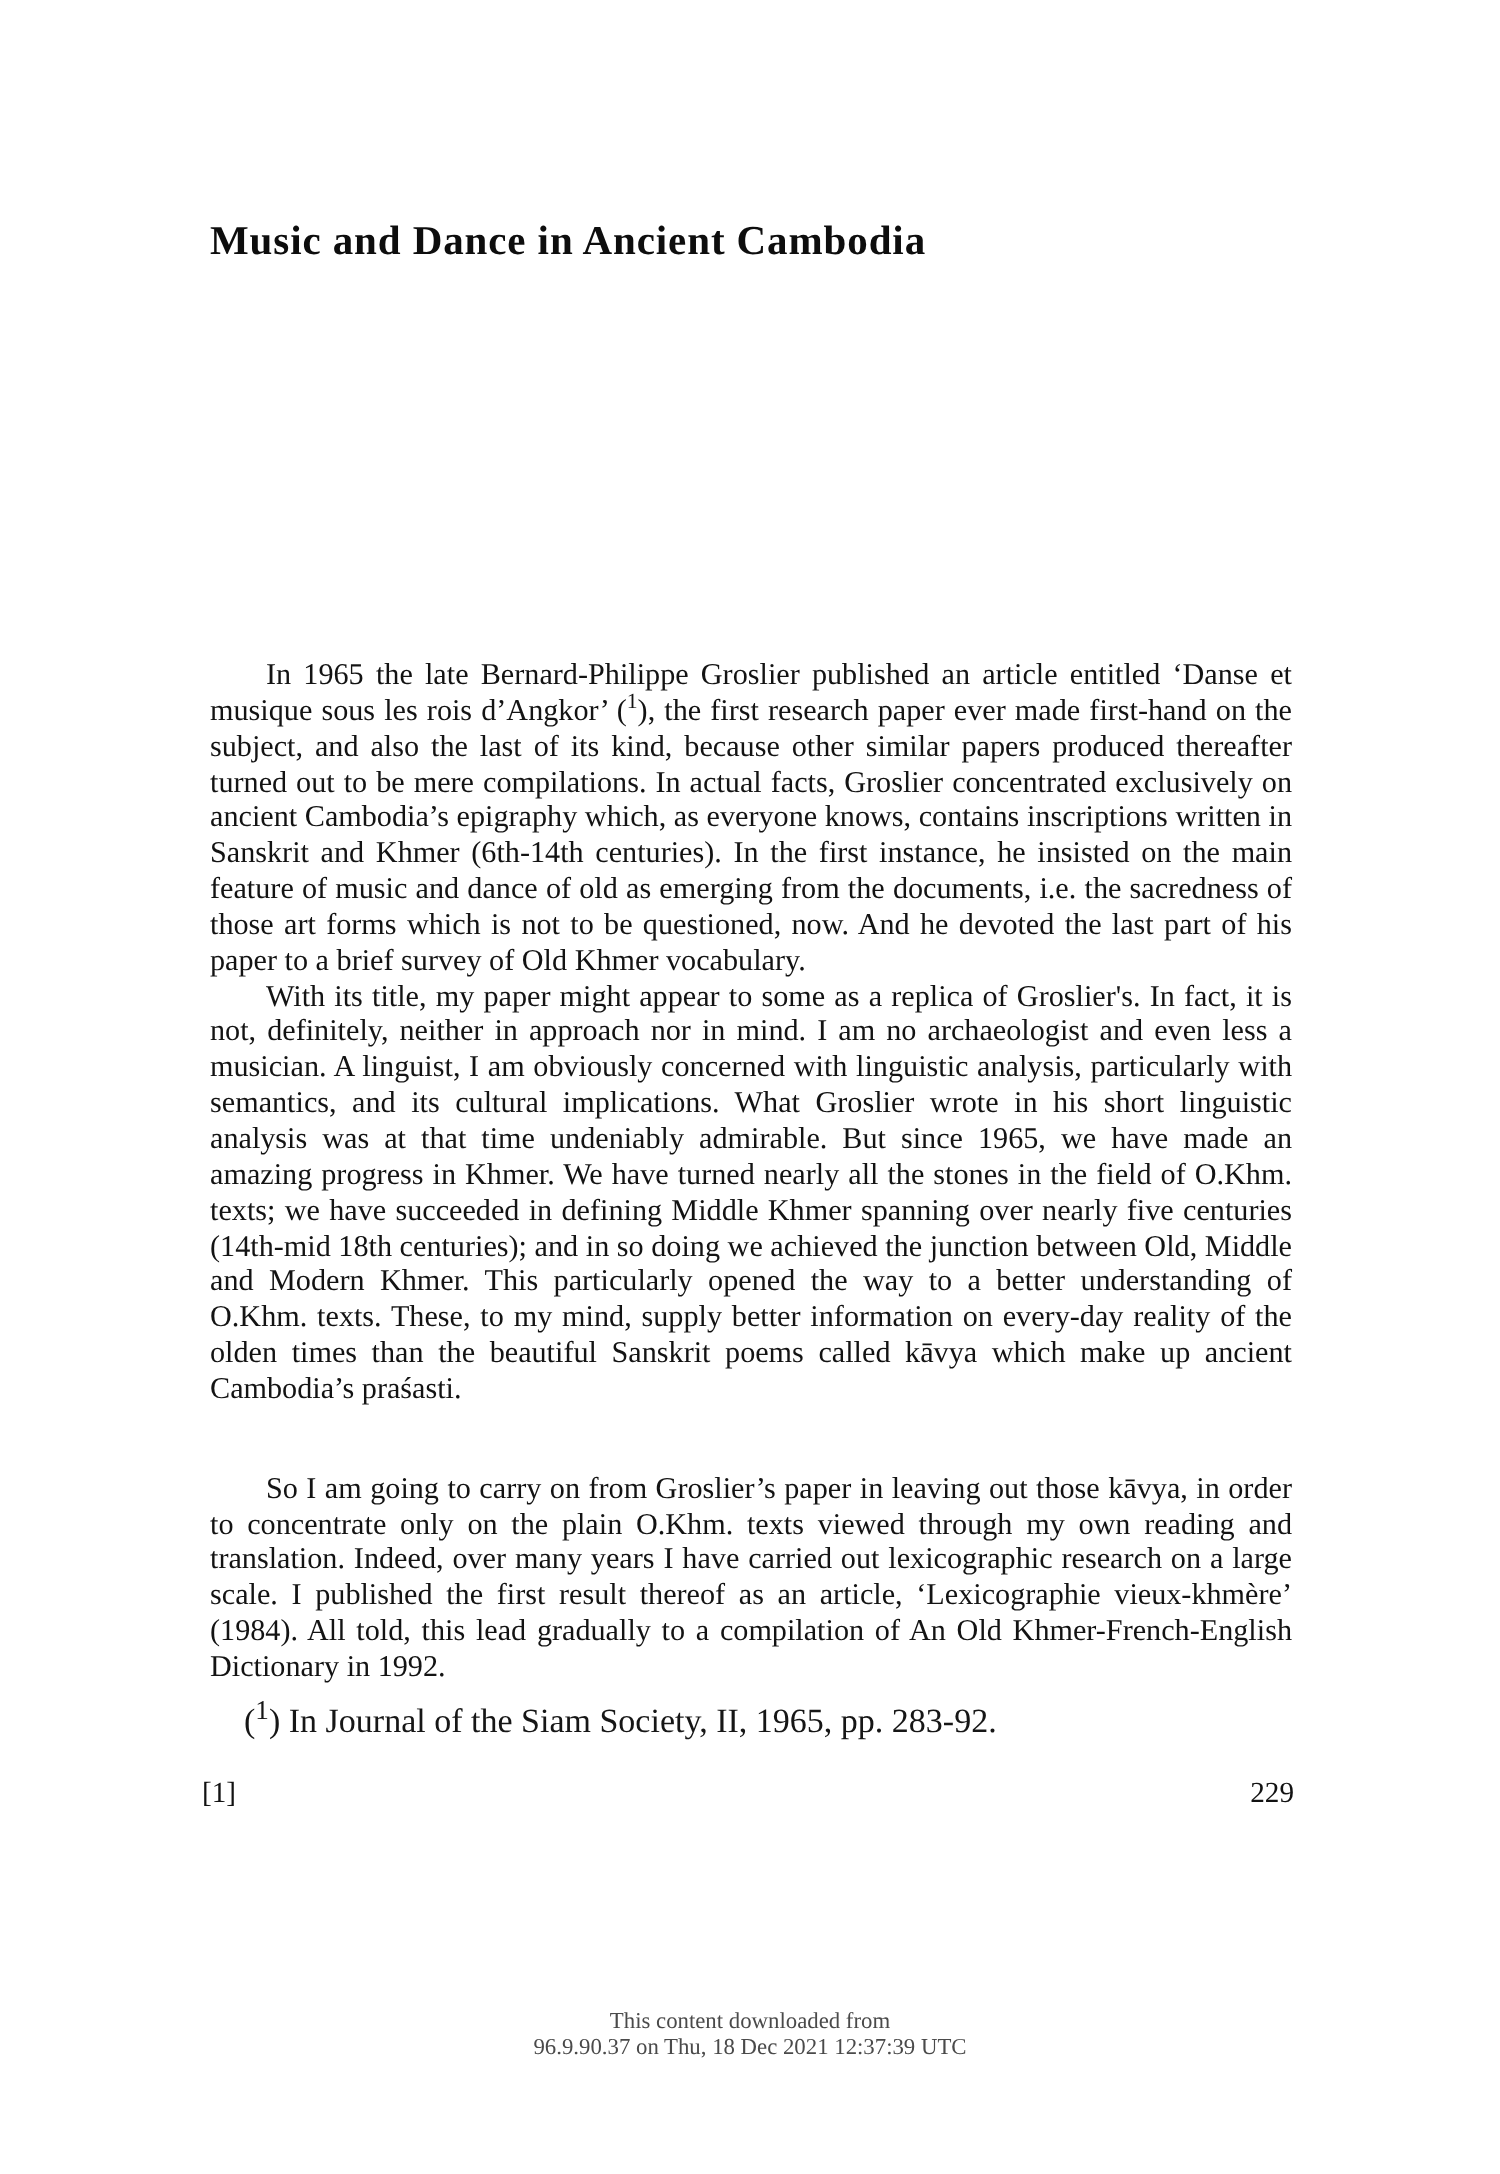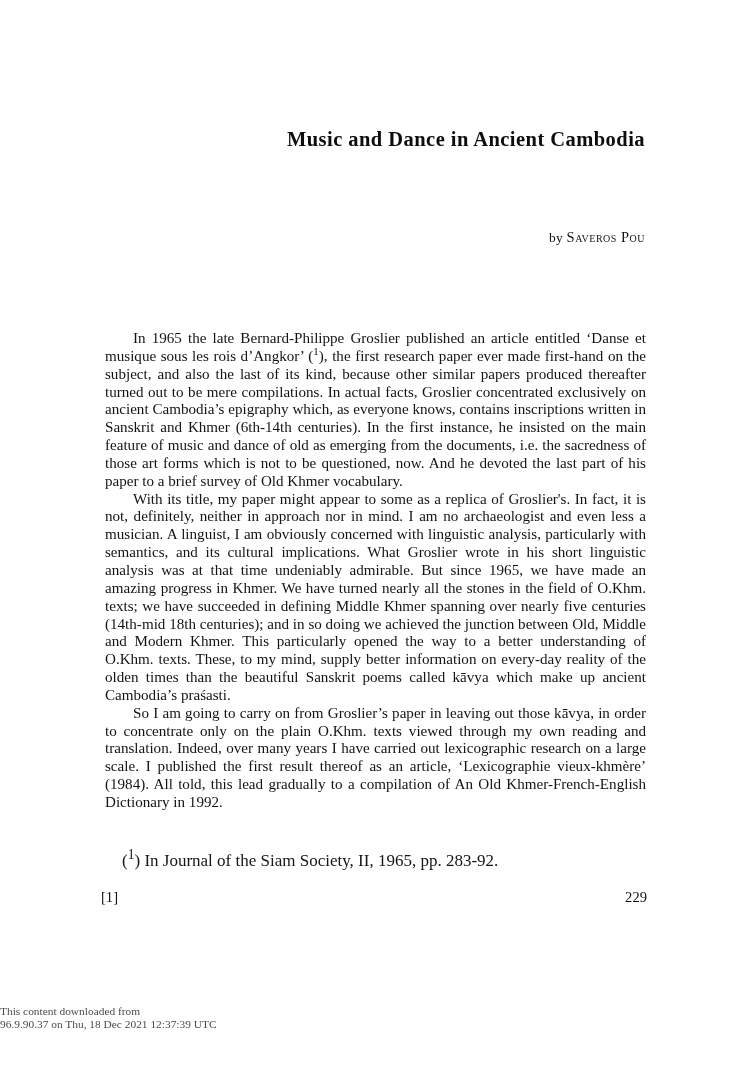--- a/index.html
+++ b/index.html
@@ -16,23 +16,23 @@
     overflow: hidden;
     font-family: "Liberation Serif", "DejaVu Serif", serif;
     color: #111111;
     box-sizing: border-box;
   }
 
   
   .title-block {
     position: absolute;
     left: 105px;
-    top: 126px;
+    top: 108px;
     width: 540px;
-    text-align: right;
+    text-align: left;
   }
   .title-line {
     font-family: "Liberation Serif", "DejaVu Serif", serif;
     font-weight: bold;
     font-size: 20.5px;
     line-height: 26px;
     letter-spacing: 0.45px;
     color: #0d0d0d;
     white-space: nowrap;
   }
@@ -67,20 +67,21 @@
     color: #131313;
     hyphens: none;
   }
   .body-text p {
     margin: 0;
     text-indent: 28px;
     text-align: justify;
   }
   .body-text p:last-child {
     text-align: justify;
+    margin-top: 32px;
   }
   .body-text p.last-para {
     text-align-last: left;
   }
   .it { }
   sup.fn {
     font-size: 0.72em;
     vertical-align: super;
     line-height: 0;
   }
@@ -114,40 +115,37 @@
     font-size: 14.6px;
     color: #121212;
   }
 
   
   .jstor-stamp {
     position: absolute;
     left: 0;
     top: 1005px;
     width: 750px;
-    text-align: left;
+    text-align: center;
     font-family: "Liberation Serif", "DejaVu Serif", serif;
     font-size: 11.4px;
     line-height: 13.2px;
     color: #4a4a4a;
   }
   .jstor-stamp div { white-space: nowrap; }
 </style>
 </head>
 <body>
 
 <div class="page">
 
   <div class="title-block">
     <div class="title-line">Music and Dance in Ancient Cambodia</div>
   </div>
 
-  <div class="byline">
-    <span>by </span><span class="smallcaps">Saveros Pou</span>
-  </div>
 
   <div class="body-text">
 
     <p><span>In 1965 the late Bernard-Philippe Groslier published an article entitled ‘Danse et musique sous les rois d’Angkor’ (</span><sup class="fn">1</sup><span>), the first research paper ever made first-hand on the subject, and also the last of its kind, because other similar papers produced thereafter turned out to be mere compilations. In actual facts, Groslier concentrated exclusively on ancient Cambodia’s epigraphy which, as everyone knows, contains inscriptions written in Sanskrit and Khmer (6th-14th centuries). In the first instance, he insisted on the main feature of music and dance of old as emerging from the documents, i.e. the sacredness of those art forms which is not to be questioned, now. And he devoted the last part of his paper to a brief survey of Old Khmer vocabulary.</span></p>
 
     <p><span>With its title, my paper might appear to some as a replica of Groslier's. In fact, it is not, definitely, neither in approach nor in mind. I am no archaeologist and even less a musician. A linguist, I am obviously concerned with linguistic analysis, particularly with semantics, and its cultural implications. What Groslier wrote in his short linguistic analysis was at that time undeniably admirable. But since 1965, we have made an amazing progress in Khmer. We have turned nearly all the stones in the field of O.Khm. texts; we have succeeded in defining Middle Khmer spanning over nearly five centuries (14th-mid 18th centuries); and in so doing we achieved the junction between Old, Middle and Modern Khmer. This particularly opened the way to a better understanding of O.Khm. texts. These, to my mind, supply better information on every-day reality of the olden times than the beautiful Sanskrit poems called </span><span class="it">kāvya</span><span> which make up ancient Cambodia’s </span><span class="it">praśasti</span><span>.</span></p>
 
     <p class="last-para"><span>So I am going to carry on from Groslier’s paper in leaving out those </span><span class="it">kāvya</span><span>, in order to concentrate only on the plain O.Khm. texts viewed through my own reading and translation. Indeed, over many years I have carried out lexicographic research on a large scale. I published the first result thereof as an article, ‘Lexicographie vieux-khmère’ (1984). All told, this lead gradually to a compilation of </span><span class="it">An Old Khmer-French-English Dictionary</span><span> in 1992.</span></p>
 
   </div>

